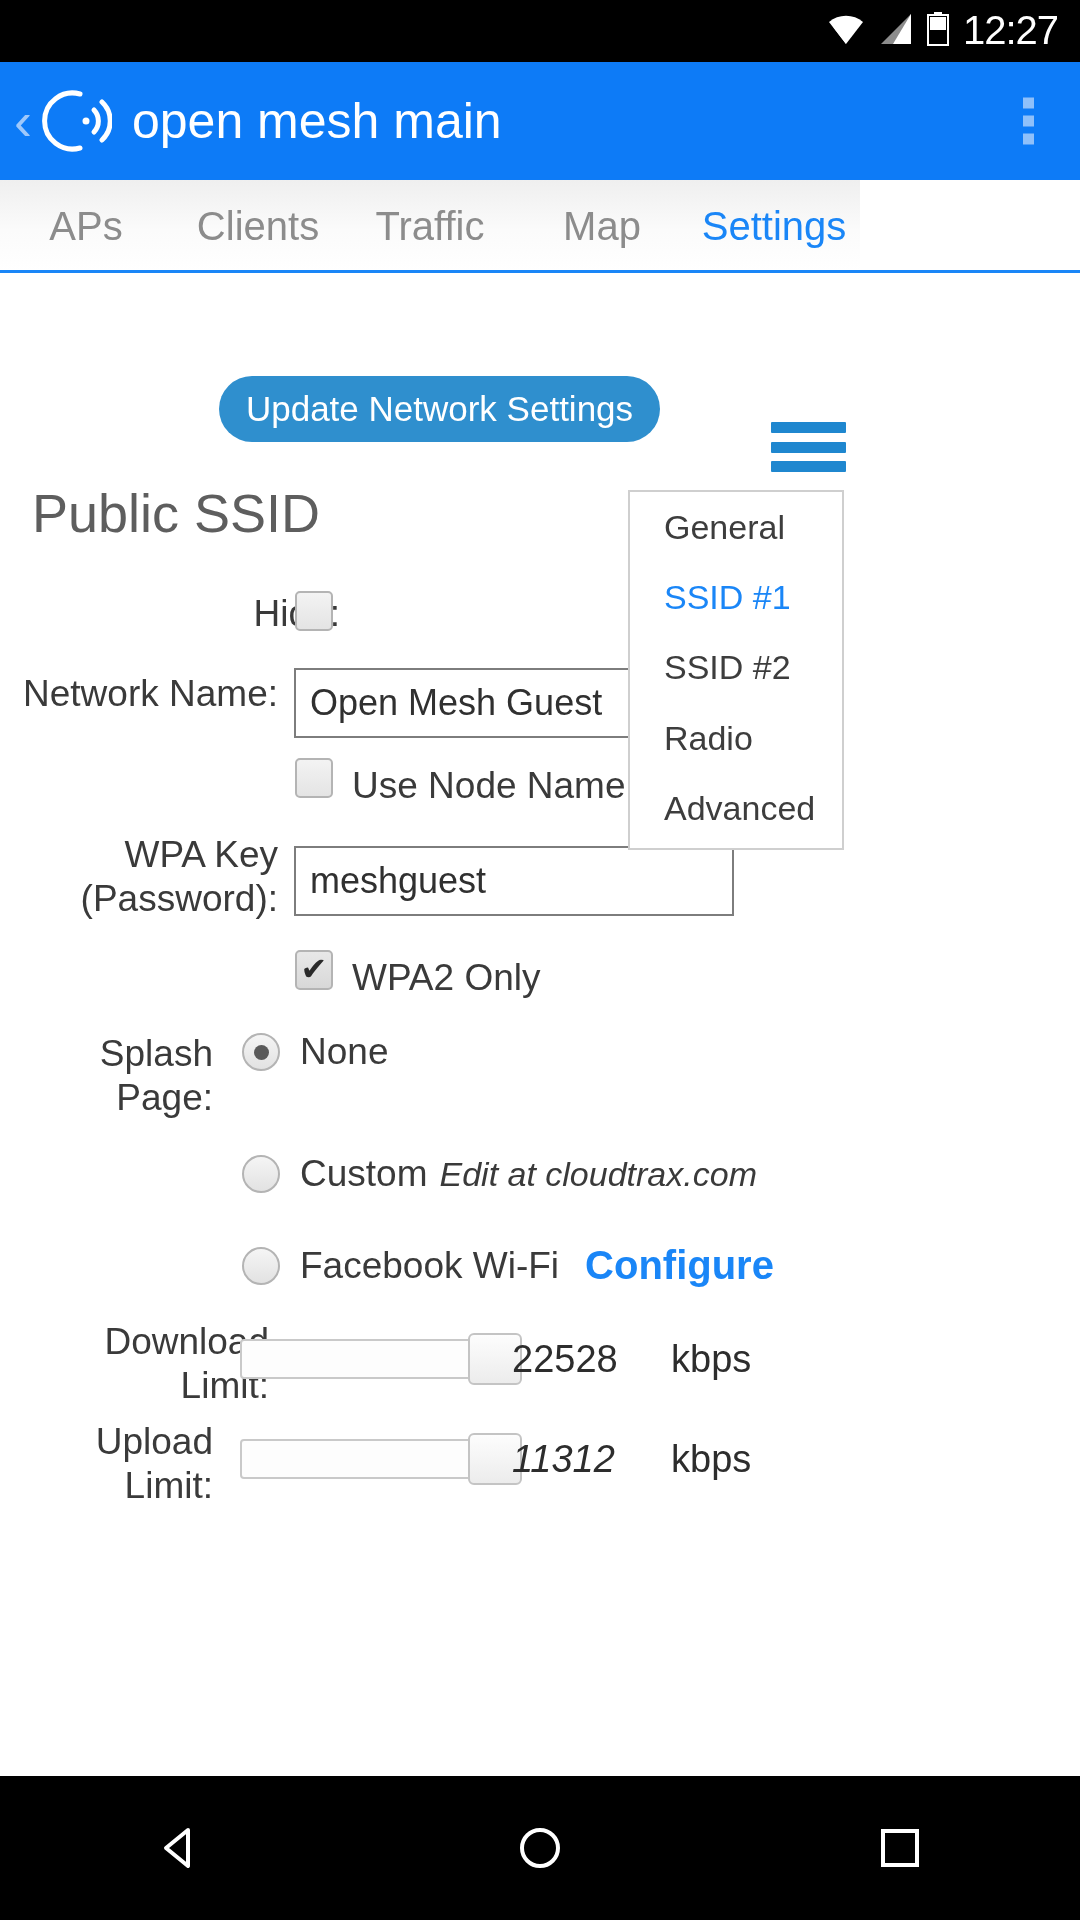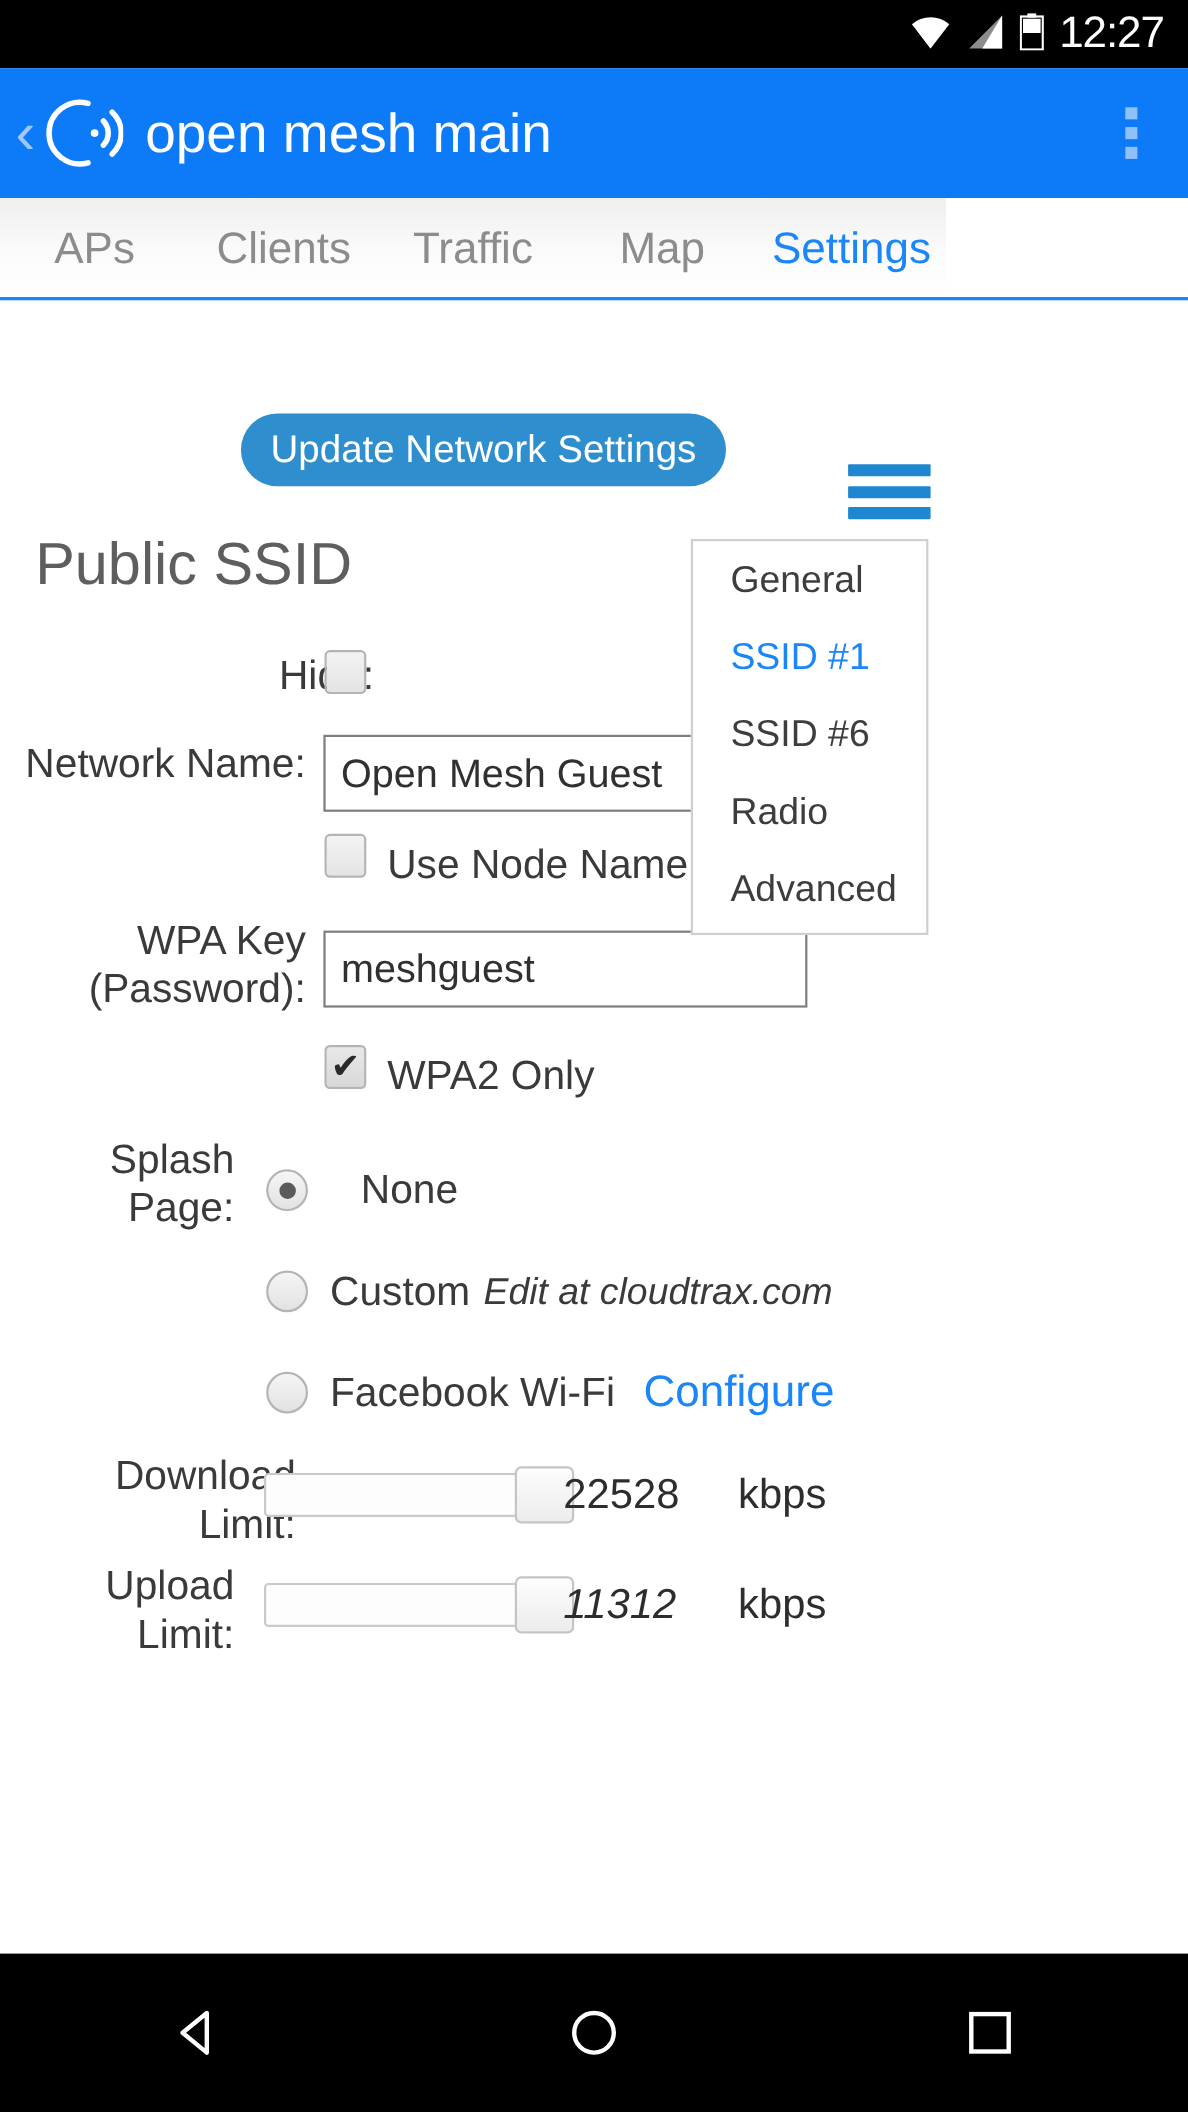--- a/index.html
+++ b/index.html
@@ -130,21 +130,21 @@
   .slider-thumb {
     position: absolute; width: 54px; height: 52px; border-radius: 6px;
     border: 2px solid #c4c4c4;
     background: linear-gradient(to bottom,#fdfdfd,#ececec);
     cursor: pointer;
   }
   .slider-val { font-size: 38px; color:#2d2d2d; margin-left: 4px; }
   .slider-unit { font-size: 38px; color:#2d2d2d; }
 
   .italic { font-style: italic; font-size: 34px; color:#3a3a3a; }
-  .link { color:#1a86f7; font-size: 40px; cursor:pointer; }
+  .link { color:#1a86f7; font-size: 40px; cursor:pointer;font-weight:bold; }
 
   
   .navbar {
     position: absolute; bottom: 0; left: 0; width: 1080px; height: 144px;
     background: #000; display: flex; align-items: center; justify-content: space-around;
   }
   .nav-btn { width: 120px; height: 100px; display:flex; align-items:center; justify-content:center; cursor:pointer;}
 </style>
 </head>
 <body>
@@ -207,21 +207,21 @@
 
   <div class="hamburger">
     <i></i>
       <i></i>
       <i></i>
   </div>
 
   <div class="dropdown">
     <div class="dd-item">General</div>
     <div class="dd-item active">SSID #1</div>
-    <div class="dd-item">SSID #6</div>
+    <div class="dd-item">SSID #2</div>
     <div class="dd-item">Radio</div>
     <div class="dd-item">Advanced</div>
   </div>
 
   <div class="page-title">Public SSID</div>
 
   <div class="form">
 
     <div class="row" style="top:14px; left:0; width:340px; justify-content:flex-end;">
       <span class="lbl">Hide:</span>
@@ -255,21 +255,21 @@
     </div>
     <div class="row" style="top:379px; left:352px;">
       <span class="lbl2">WPA2 Only</span>
     </div>
 
     <div style="position:absolute; top:454px; left:0; width:213px; text-align:right;">
       <div class="lbl">Splash</div>
       <div class="lbl">Page:</div>
     </div>
 
-    <div class="row" style="top:483px; left:242px;gap:28px;">
+    <div class="row" style="top:453px; left:242px;">
       <span class="radio">
         <span class="dot"></span>
       </span>
       <span class="lbl2" style="margin-left:20px;">None</span>
     </div>
 
     <div class="row" style="top:575px; left:242px;">
       <span class="radio"></span>
       <span class="lbl2" style="margin-left:20px;">Custom</span>
       <span class="italic" style="margin-left:12px;">Edit at cloudtrax.com</span>

